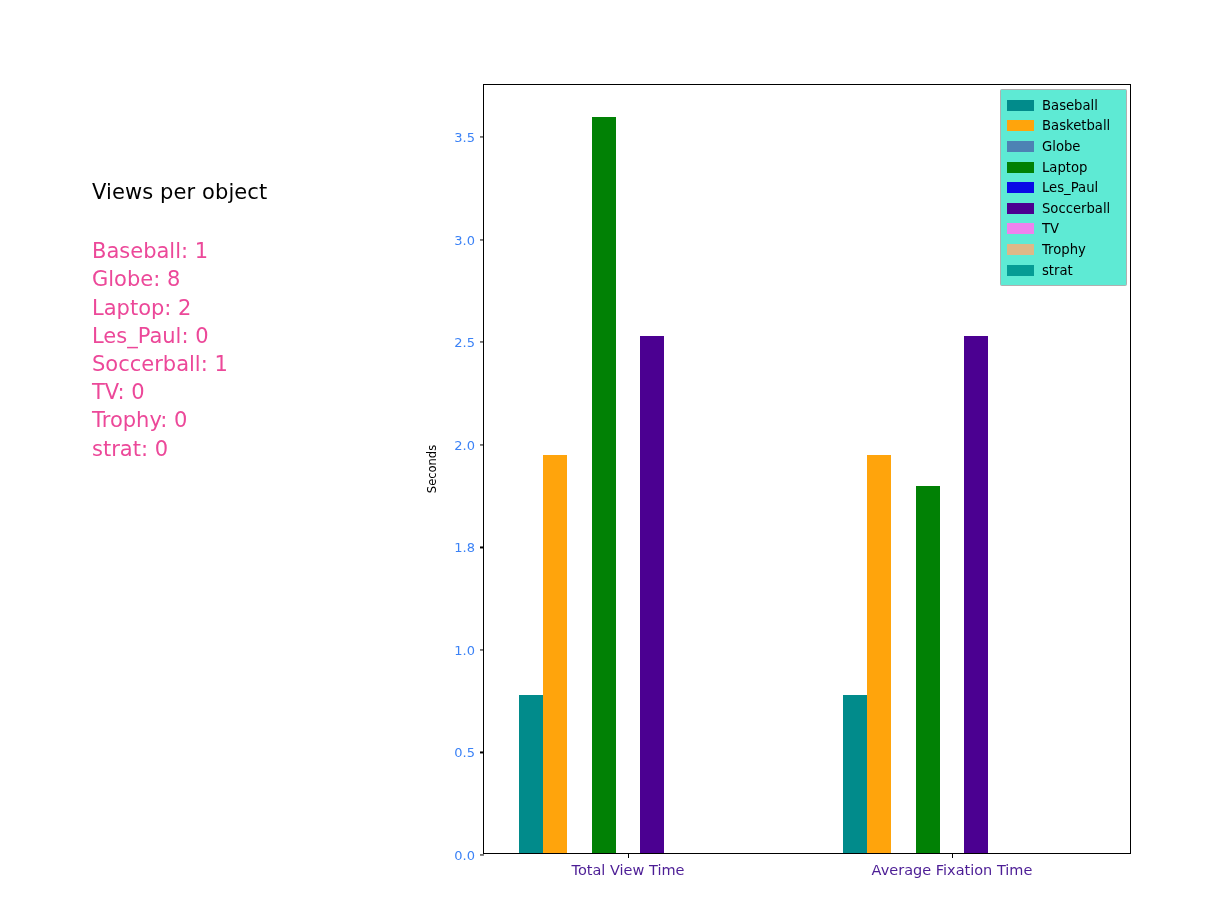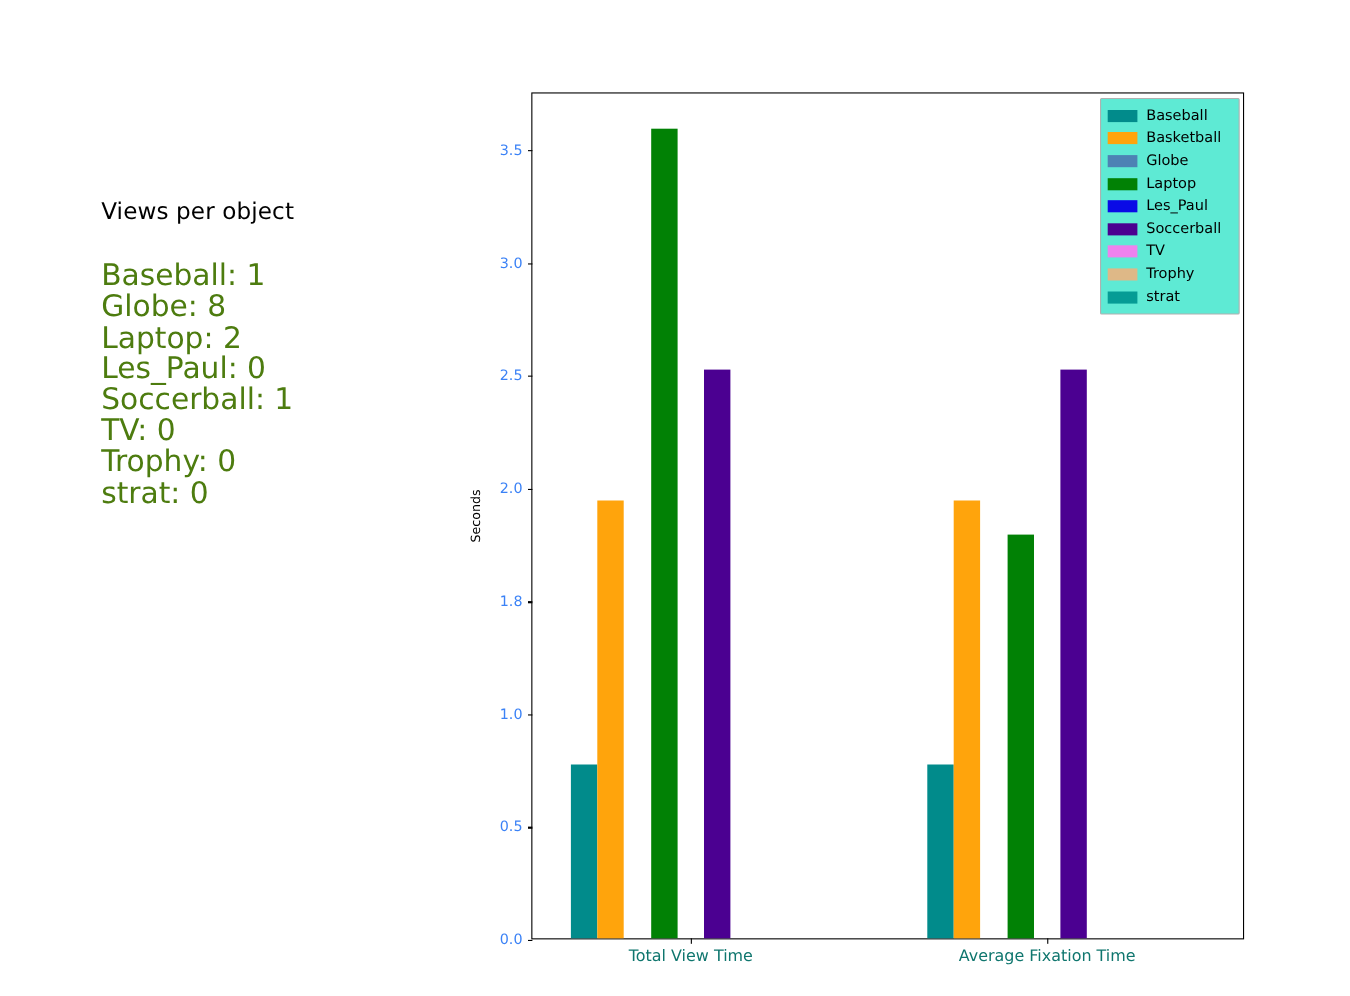--- a/index.html
+++ b/index.html
@@ -4,21 +4,21 @@
 <style>
   html,body{margin:0;padding:0;}
   body{
     width:1227px;height:905px;background:#ffffff;
     font-family:"DejaVu Sans","Liberation Sans",sans-serif;
     overflow:hidden;position:relative;
   }
   
   #info-panel{position:absolute;left:92px;top:181px;width:330px;}
   #info-title{font-size:21px;color:#000;line-height:1.1;letter-spacing:.1px;}
-  #info-list{margin-top:33px;font-size:27px;color:#4d7c0f;line-height:28.2px;}
+  #info-list{margin-top:33px;font-size:21px;color:#ec4899;line-height:28.2px;}
   #info-list div{white-space:pre;}
 
   
   #figure{position:absolute;left:0;top:0;width:1227px;height:905px;}
   #axes{
     position:absolute;left:483px;top:84px;width:648px;height:770px;
     border:1.1px solid #000;box-sizing:border-box;background:#fff;
   }
   #plot-inner{position:absolute;left:0;top:0;right:0;bottom:0;overflow:visible;}
 
@@ -31,21 +31,21 @@
   .ytick{position:absolute;right:100%;transform:translateY(-50%);
     padding-right:9px;font-size:13px;color:#3b82f6;white-space:nowrap;}
   .ytick-mark{position:absolute;left:-4.5px;top:50%;width:4.5px;height:1.1px;
     background:#000;transform:translateY(-50%);}
   .ytick-wrap{position:absolute;left:0;width:0;height:0;}
 
   
   .xtick-wrap{position:absolute;top:100%;height:0;}
   .xtick-mark{position:absolute;left:0;top:0;width:1.1px;height:4.5px;background:#000;}
   .xtick-label{position:absolute;left:0;top:9px;transform:translateX(-50%);
-    font-size:14.5px;color:#0f766e;white-space:nowrap;}
+    font-size:14.5px;color:#4c1d95;white-space:nowrap;}
 
   
   .bar{position:absolute;bottom:0;}
 
   
   #legend{
     position:absolute;left:1000px;top:89px;width:127px;
     background:#5eead4;border:0.9px solid #b0b0b0;border-radius:1.5px;
     padding:5px 5px 5px 6px;box-sizing:border-box;
   }

